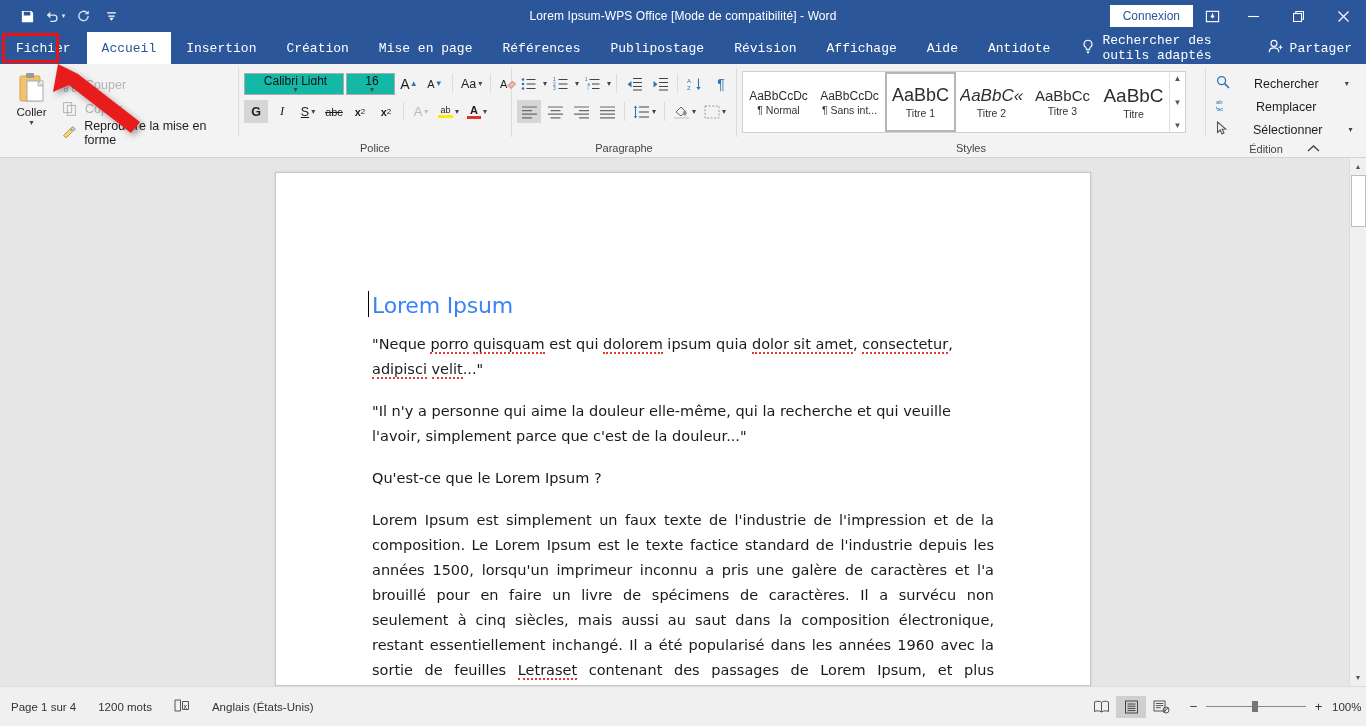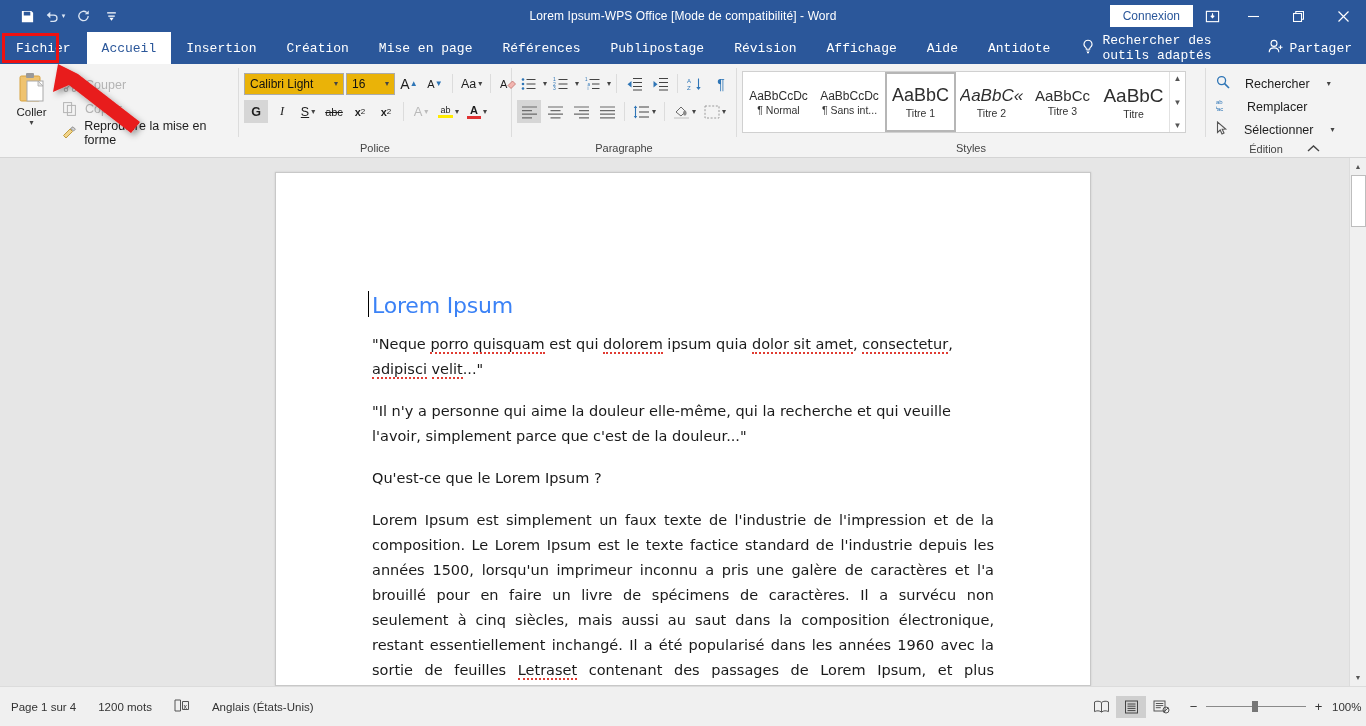--- a/index.html
+++ b/index.html
@@ -86,23 +86,24 @@
     color: #1d1d1d; height: 21px; padding-left: 4px;
   }
   .clip-item.disabled { color: #b4b4b4; }
   .clip-item .ic { width: 16px; height: 16px; display: flex; align-items: center; justify-content: center;}
 
   
   .g-font { width: 272px; }
   .row { display: flex; align-items: center; gap: 2px; height: 25px; }
   .row.r2 { margin-top: 3px; }
   .combo {
-    height: 22px; border: 1px solid #ababab; background: #eab308;
+    height: 22px; border: 1px solid #ababab; background: #14b8a6;
     display: flex; align-items: center; font-size: 12px; color: #111;
     padding: 0 2px 0 5px;
+    flex-direction: column;
   }
   .combo .v { flex: 1; white-space: nowrap; overflow: hidden; }
   .combo .cv { color: #444; font-size: 8px; padding: 0 3px; }
   .fontname { width: 100px; }
   .fontsize { width: 49px; }
   .rbtn {
     min-width: 24px; height: 23px; display: flex; align-items: center; justify-content: center;
     font-size: 12.5px; color: #1d1d1d; padding: 0 3px;
   }
   .rbtn.on { background: #d6d6d6; }
@@ -126,21 +127,21 @@
   .style-name { font-size: 10.5px; color: #333; white-space: nowrap; }
   .gal-scroll {
     width: 16px; border-left: 1px solid #e2e2e2; display: flex; flex-direction: column;
     align-items: center; justify-content: space-between; padding: 2px 0; background: #fff;
   }
   .gal-scroll div { font-size: 8px; color: #555; line-height: 9px; }
 
   
   .g-edit { width: 120px; }
   .edit-item {
-    display: flex; align-items: center; gap: 15px; font-size: 12.5px; color: #1d1d1d;
+    display: flex; align-items: center; gap: 24px; font-size: 12.5px; color: #1d1d1d;
     height: 23px;
   }
   .edit-item .cv { font-size: 8px; color: #444; margin-left: 2px; }
   .collapse-ribbon { position: absolute; right: 6px; bottom: 2px; font-size: 11px; color: #444; }
 
   
   .docarea {
     flex: 1; background: #e6e6e6; position: relative; overflow: hidden;
     display: flex; justify-content: center;
   }

